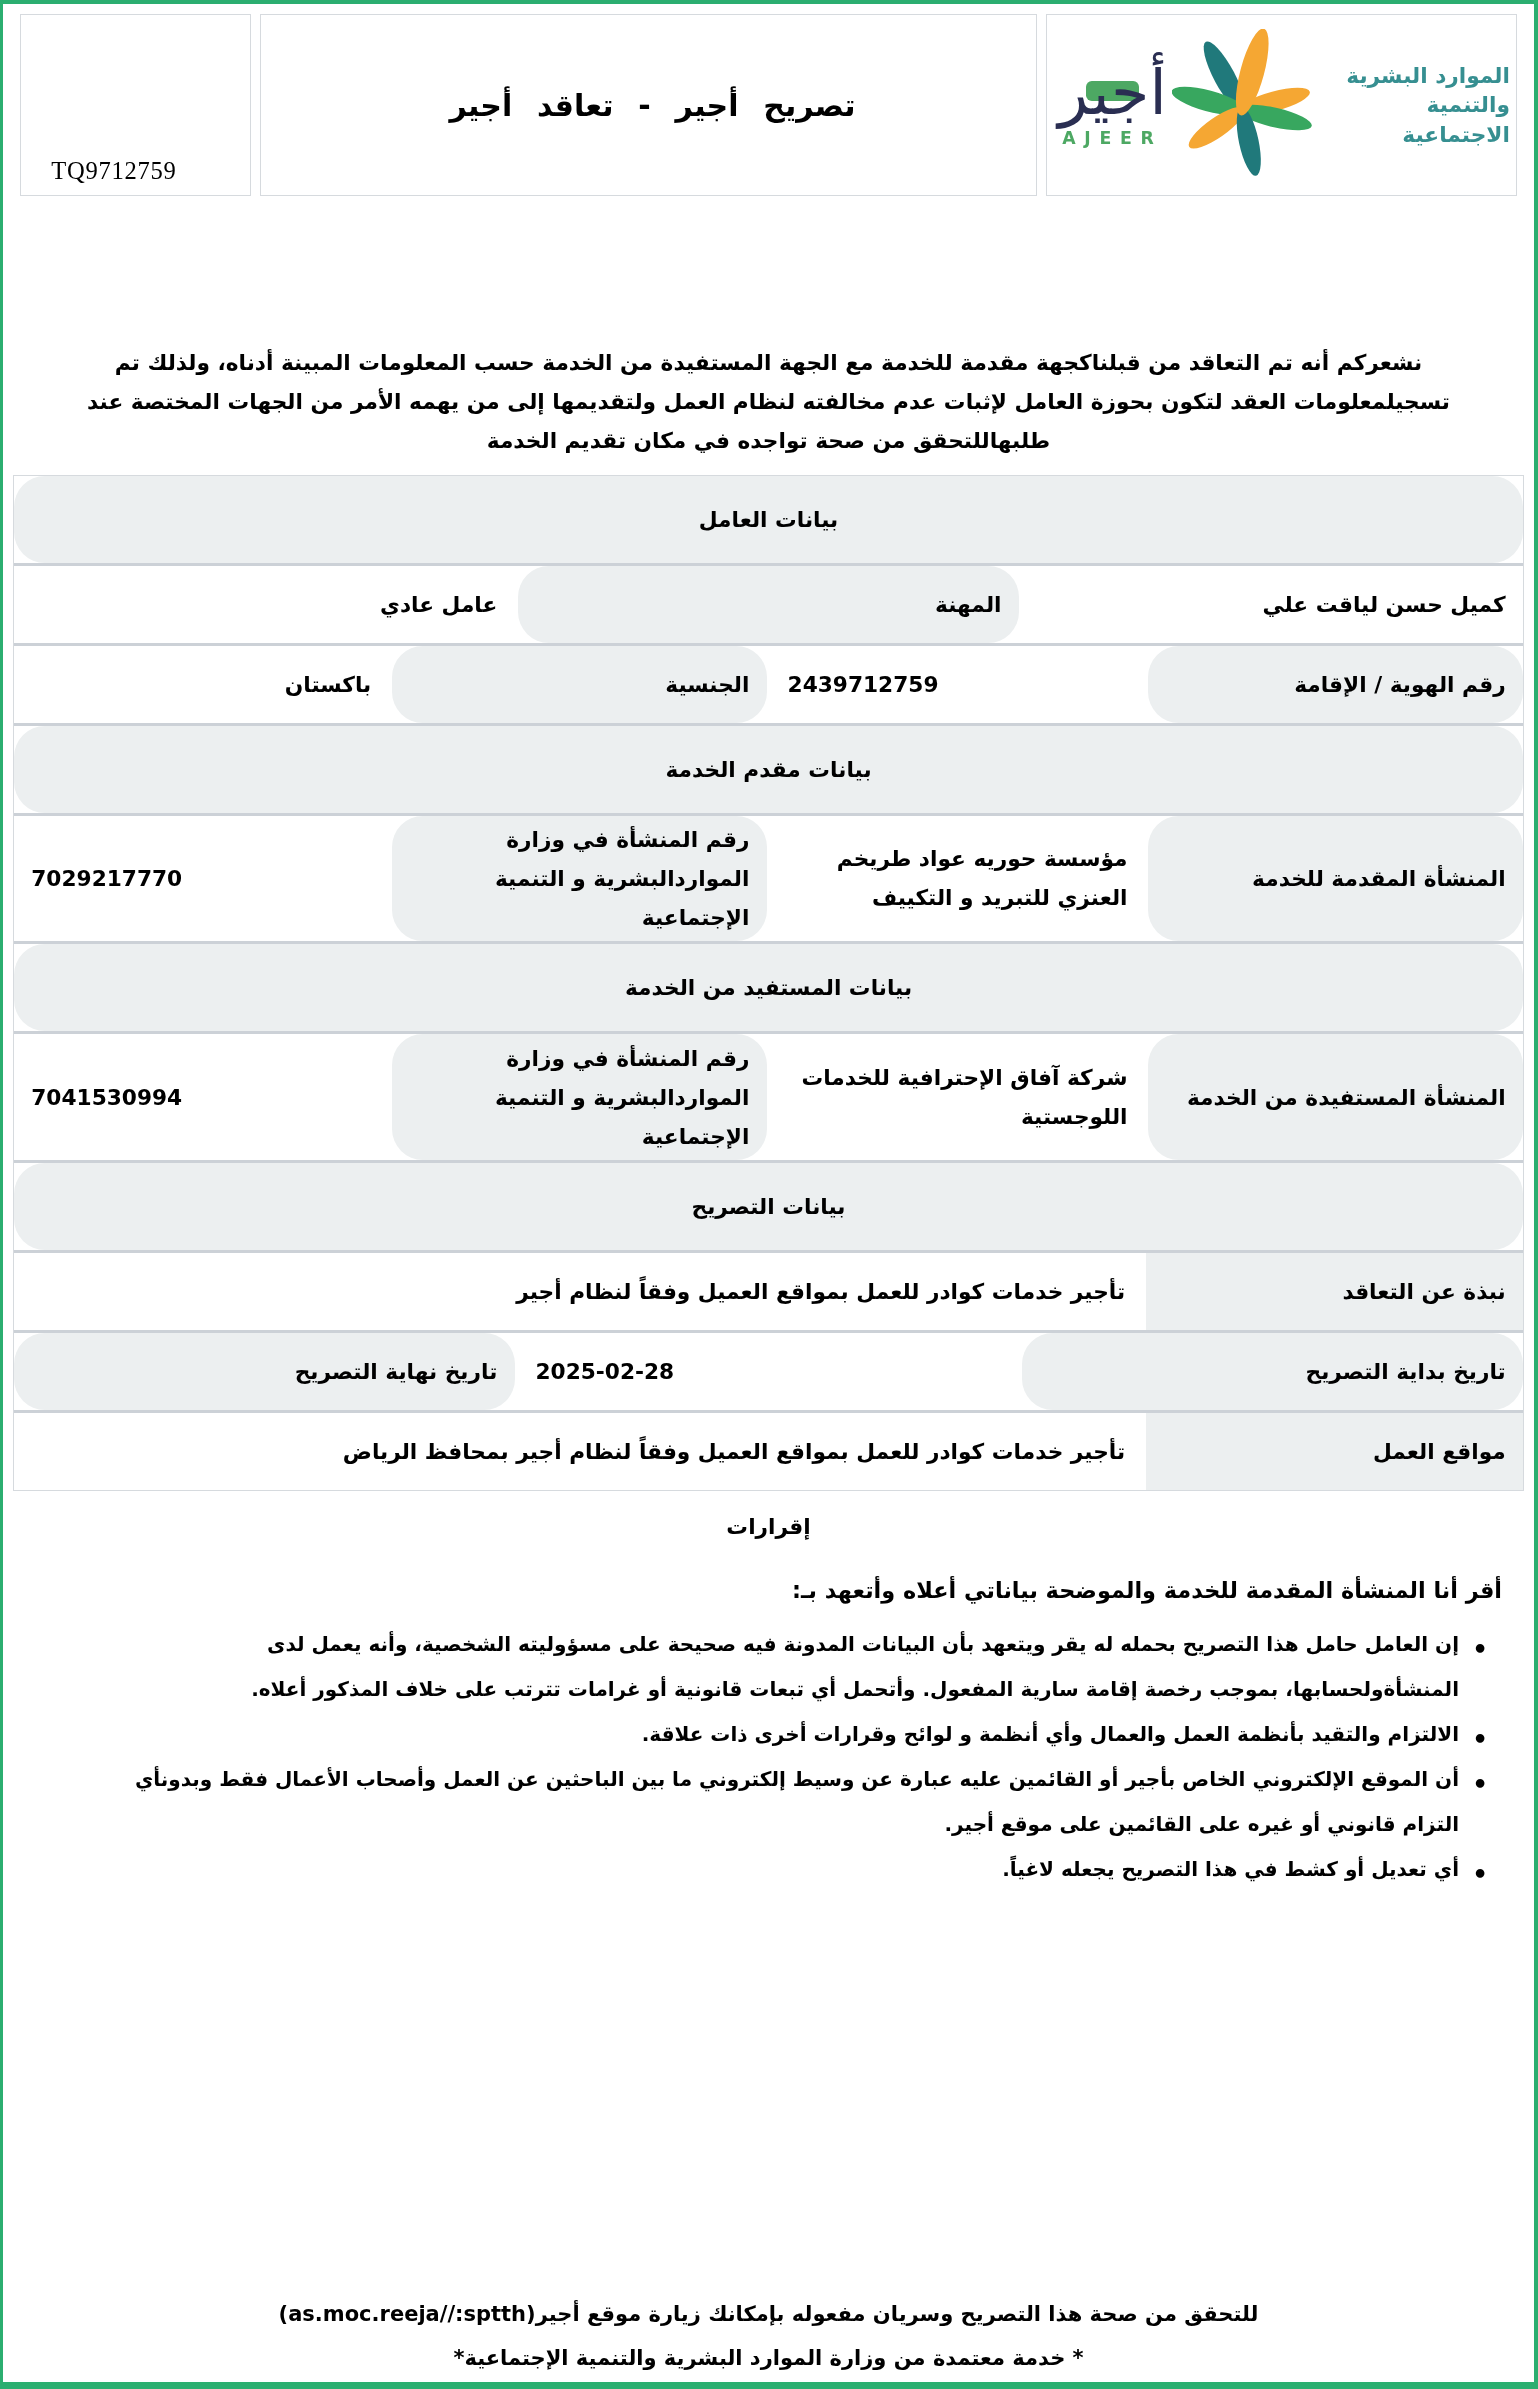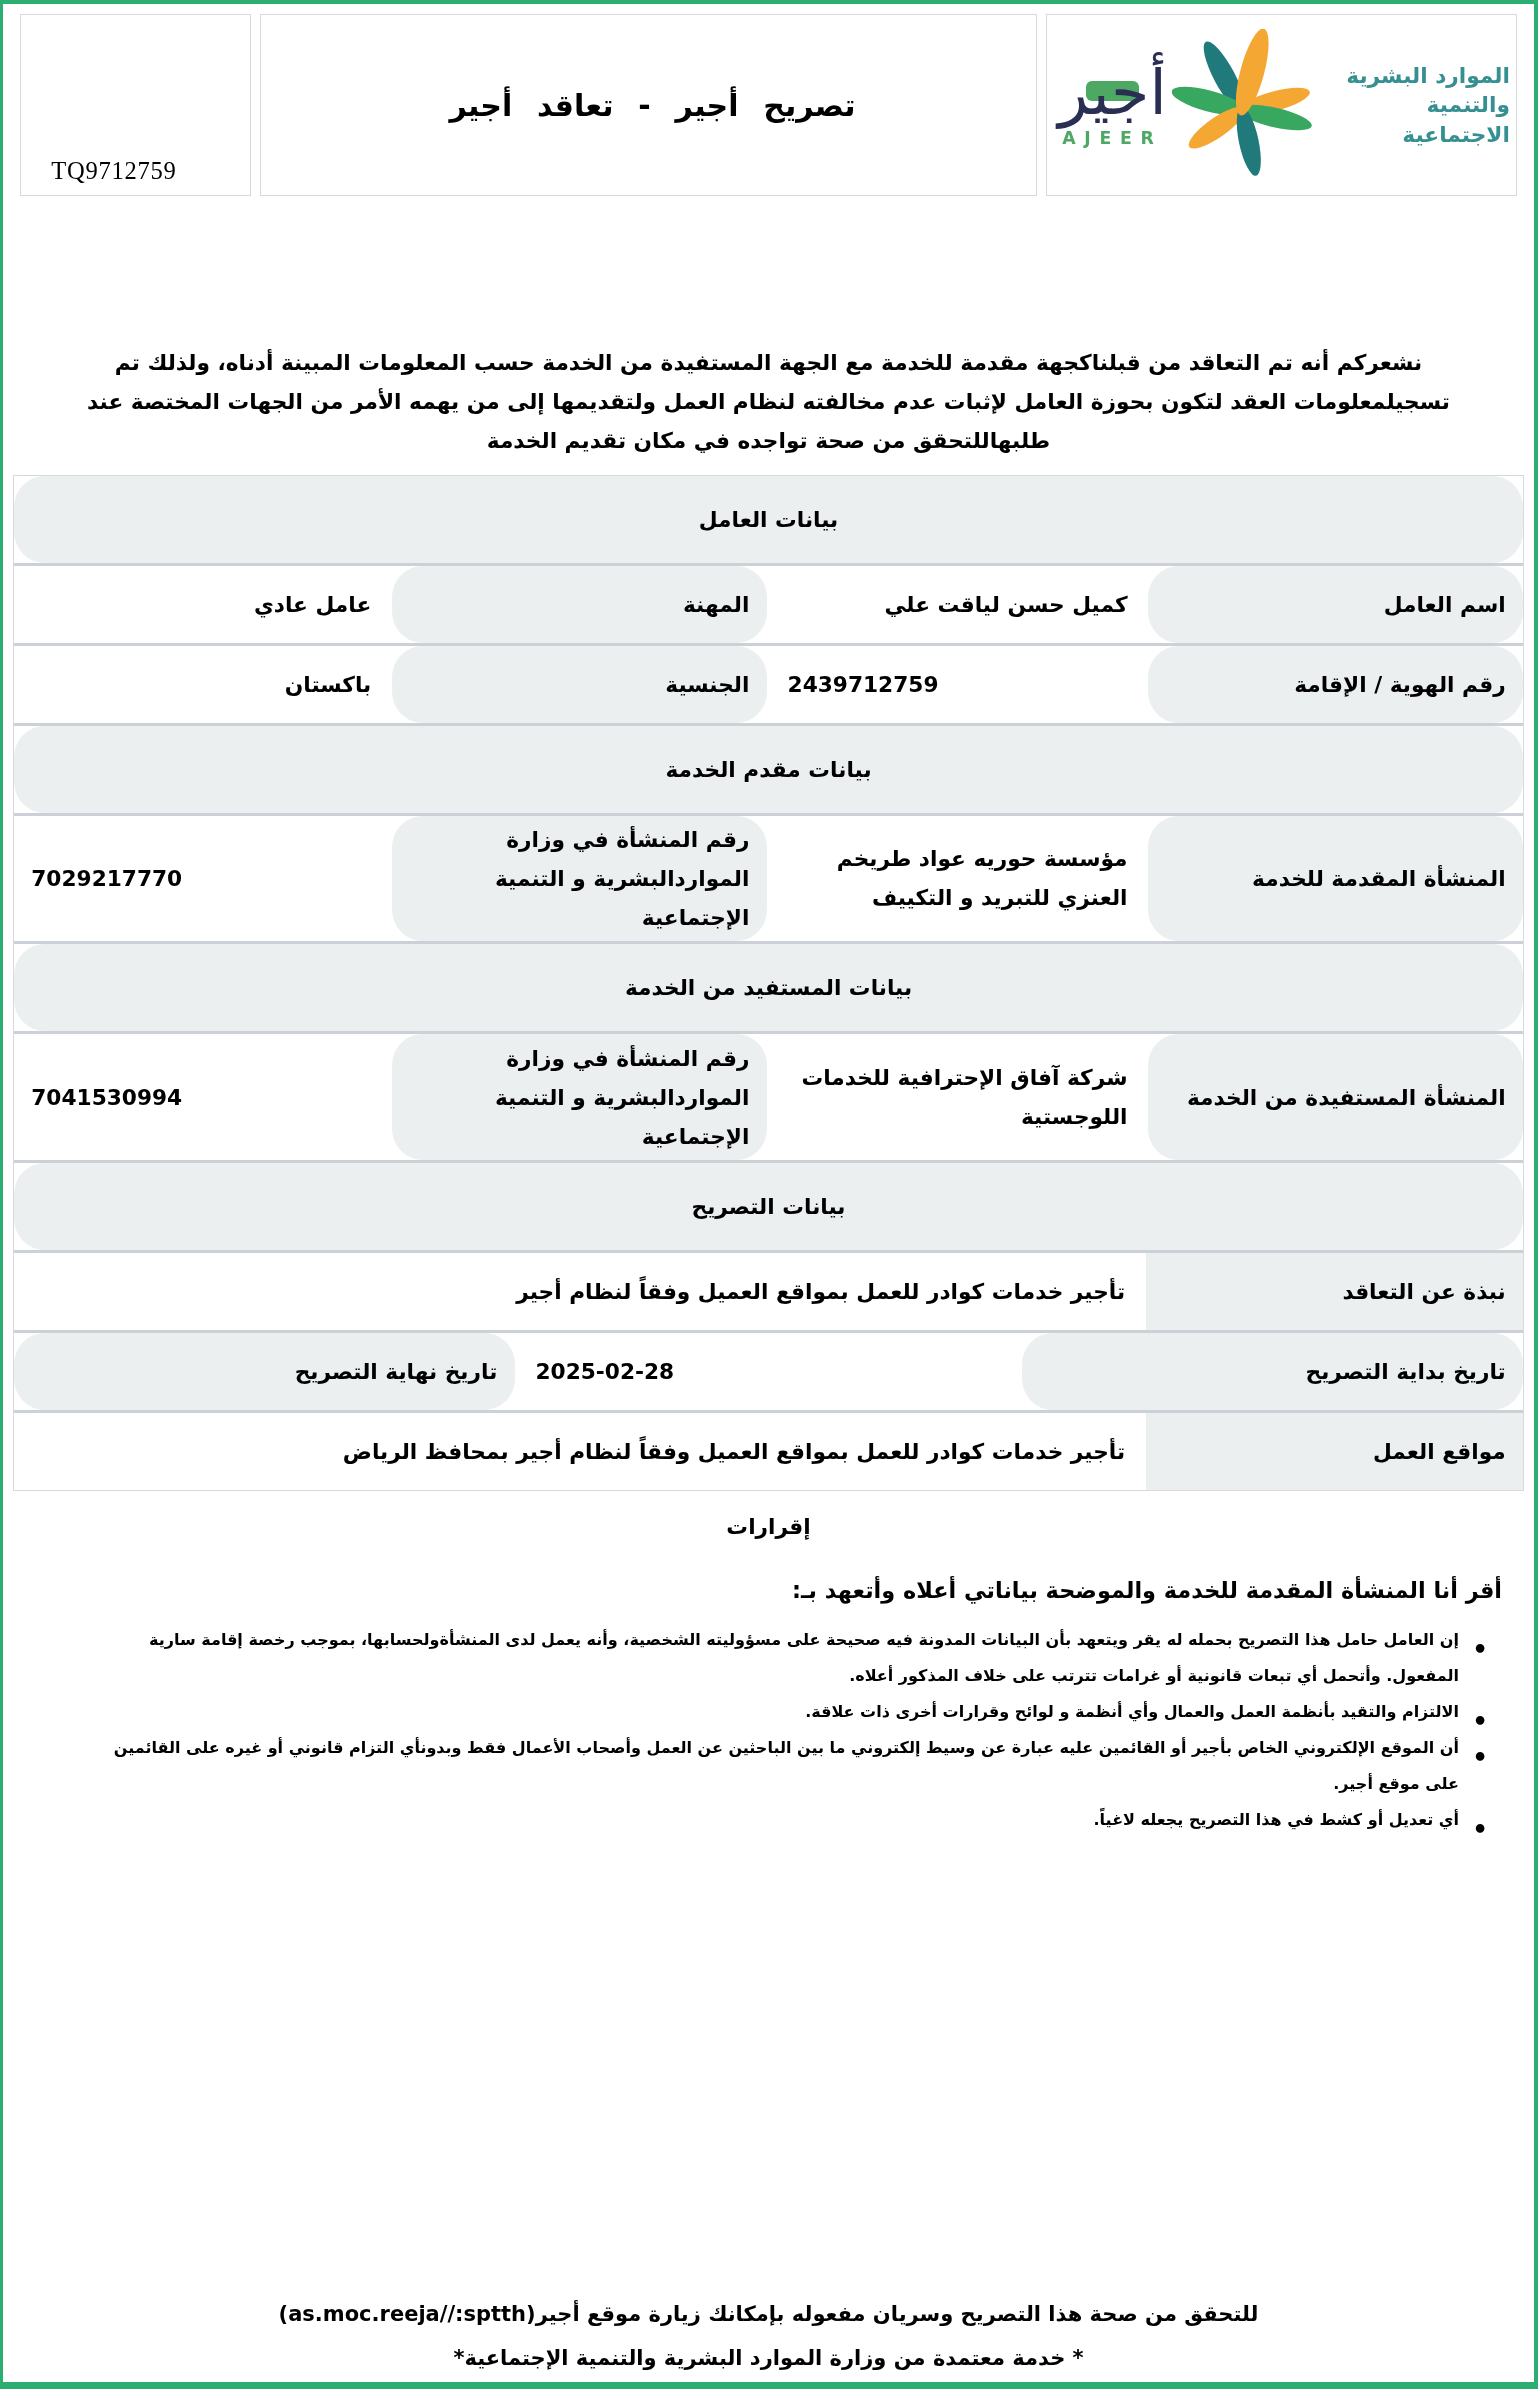--- a/index.html
+++ b/index.html
@@ -40,21 +40,21 @@
   .val{background:#fff;}
   .c4{flex:1 1 0;border-radius:31px;}
   .lblw{width:377px;flex:0 0 auto;}
   .valw{flex:1;}
   .r-std{min-height:77px;}
   .r-tall{min-height:108px;}
   .num{direction:ltr;}
   
   .decl-title{margin-top:23px;text-align:center;font-size:21.7px;font-weight:bold;}
   .decl-intro{margin:38px 32px 0;text-align:right;font-size:22.4px;font-weight:bold;}
-  .decl-list{margin:19px 46px 0 108px;padding:0;list-style:none;font-size:16px;font-weight:bold;}
+  .decl-list{margin:19px 46px 0 108px;padding:0;list-style:none;font-size:20px;font-weight:bold;}
   .decl-list li{position:relative;padding-right:29px;line-height:2.25;}
   .decl-list li::before{content:"\2022";position:absolute;right:0;top:0;font-size:24.6px;}
   
   .footer{position:absolute;left:0;right:0;bottom:11.6px;text-align:center;
     font-size:21px;font-weight:bold;}
   .footer .l1{margin-bottom:20px;}
 </style>
 </head>
 <body>
 
@@ -113,21 +113,20 @@
   </div>
 
   <div class="intro">نشعركم أنه تم التعاقد من قبلناكجهة مقدمة للخدمة مع الجهة المستفيدة من الخدمة حسب المعلومات المبينة أدناه، ولذلك تم تسجيلمعلومات العقد لتكون بحوزة العامل لإثبات عدم مخالفته لنظام العمل ولتقديمها إلى من يهمه الأمر من الجهات المختصة عند طلبهاللتحقق من صحة تواجده في مكان تقديم الخدمة</div>
 
   <div class="dtable">
 
     <div class="trow">
         <div class="sec c4">بيانات العامل</div>
       </div>
     <div class="trow r-std">
-      <div class="cell lbl c4">اسم العامل</div>
       <div class="cell val c4">كميل حسن لياقت علي</div>
       <div class="cell lbl c4">المهنة</div>
       <div class="cell val c4">عامل عادي</div>
     </div>
     <div class="trow r-std">
       <div class="cell lbl c4">رقم الهوية / الإقامة</div>
       <div class="cell val c4 num">2439712759</div>
       <div class="cell lbl c4">الجنسية</div>
       <div class="cell val c4">باكستان</div>
     </div>

